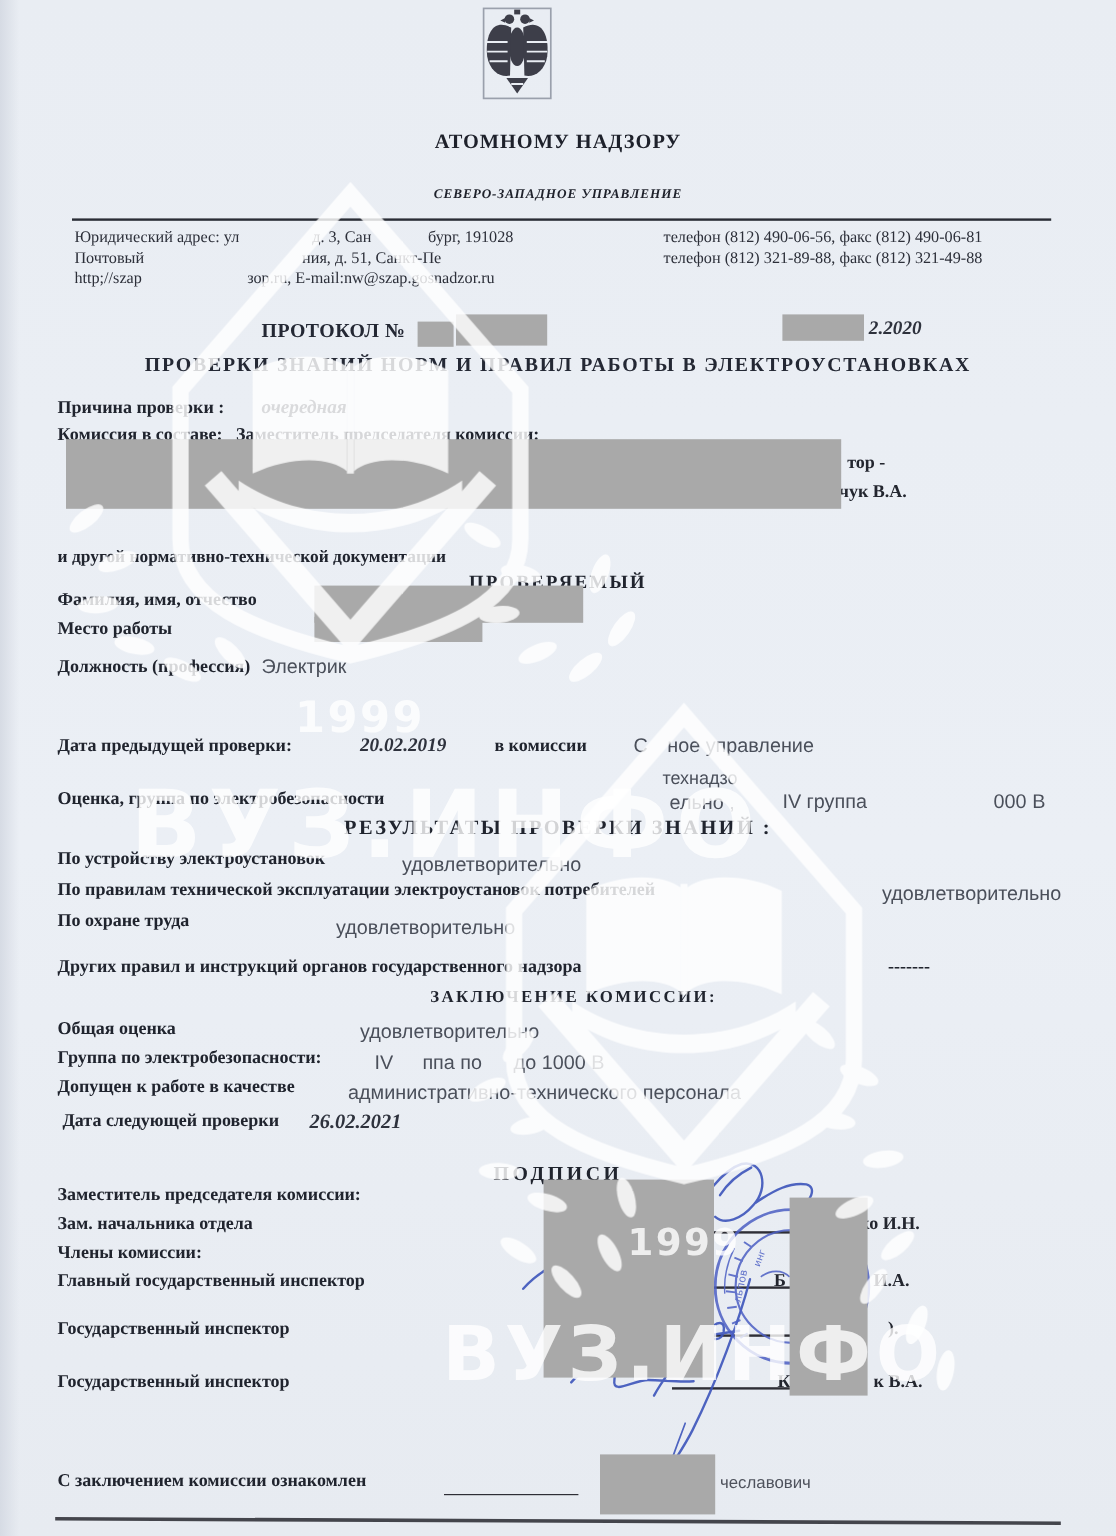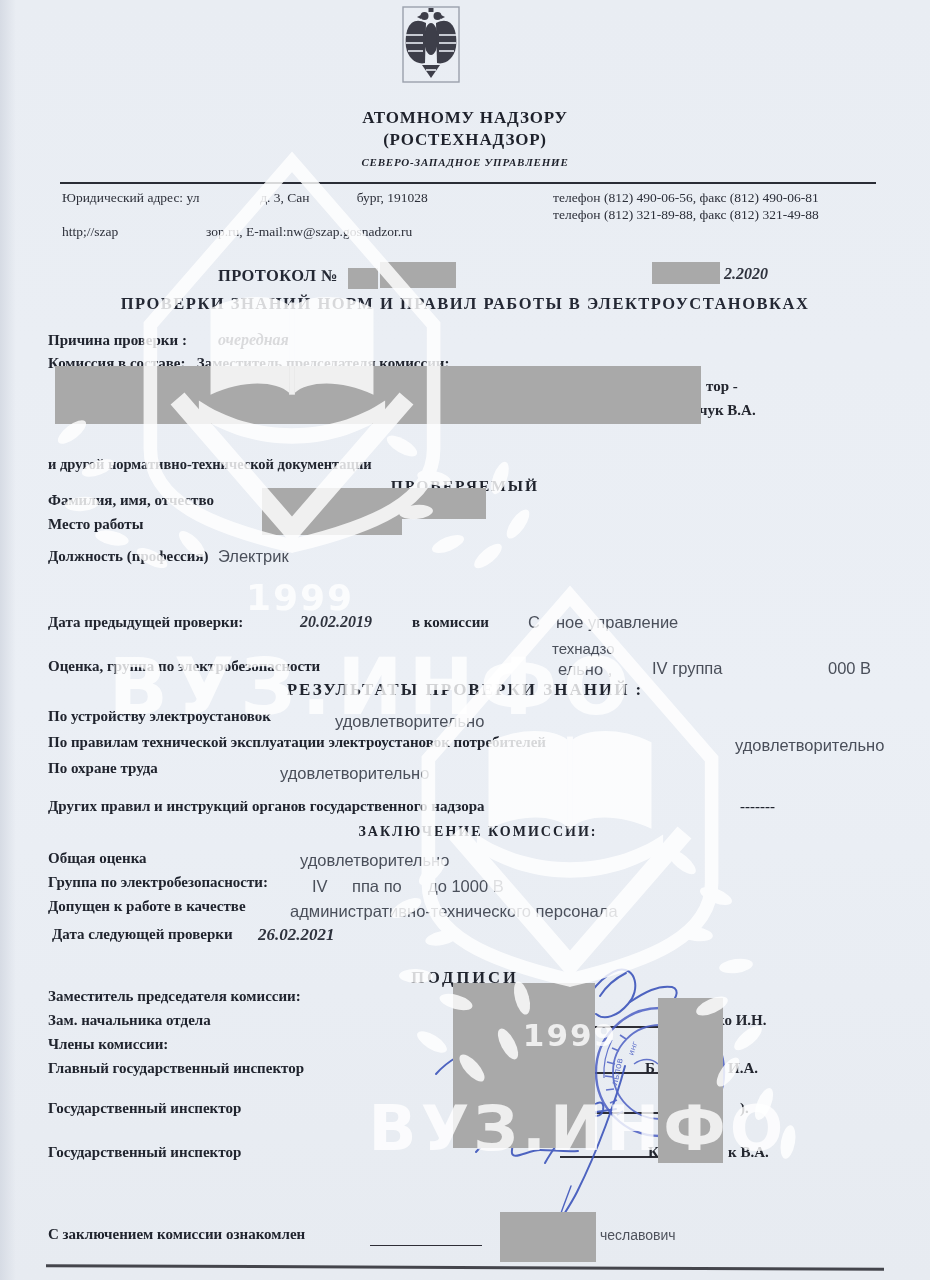--- a/index.html
+++ b/index.html
@@ -50,26 +50,26 @@
         <line x1="8" y1="-10" x2="26" y2="-10"></line>
       <line x1="-25" y1="-2" x2="-8" y2="-2"></line>
         <line x1="8" y1="-2" x2="25" y2="-2"></line>
       <line x1="-23" y1="6" x2="-8" y2="6"></line>
         <line x1="8" y1="6" x2="23" y2="6"></line>
       <line x1="-5" y1="25" x2="5" y2="25"></line>
     </g>
   </svg>
 
   <div class="a ttl ctr" style="top:108px;">АТОМНОМУ НАДЗОРУ</div>
-  <div class="a ttl ctr" style="top:130px;">(РОСТЕХНАДЗОР)</div>
   <div class="a ttl ctr" style="top:156px;font-size:11px;font-style:italic;">СЕВЕРО-ЗАПАДНОЕ УПРАВЛЕНИЕ</div>
 
   <div class="rule" style="left:60px;top:182px;width:816px;height:2px;"></div>
 
   <div class="a adr" style="left:62px;top:190px;">Юридический адрес: ул                  д. 3, Сан              бург, 191028</div>
+  <div class="a adr" style="left:62px;top:207px;">Почтовый                                       ния, д. 51, Санкт-Пе</div>
   <div class="a adr" style="left:62px;top:224px;">http;//szap                          зор.ru, E-mail:nw@szap.gosnadzor.ru</div>
   <div class="a adr" style="left:553px;top:190px;">телефон (812) 490-06-56, факс (812) 490-06-81</div>
   <div class="a adr" style="left:553px;top:207px;">телефон (812) 321-89-88, факс (812) 321-49-88</div>
 
   <div class="a sub" style="left:218px;top:266px;font-size:16.5px;">ПРОТОКОЛ №</div>
   <div class="a sub" style="left:653px;top:266px;">от</div>
   <div class="a vsr" style="left:724px;top:265px;">2.2020</div>
   <div class="a sub ctr" style="top:294px;font-size:16.5px;letter-spacing:1.5px;">ПРОВЕРКИ ЗНАНИЙ НОРМ И ПРАВИЛ РАБОТЫ В ЭЛЕКТРОУСТАНОВКАХ</div>
 
   <div class="a lbl" style="left:48px;top:332px;">Причина проверки :</div>

